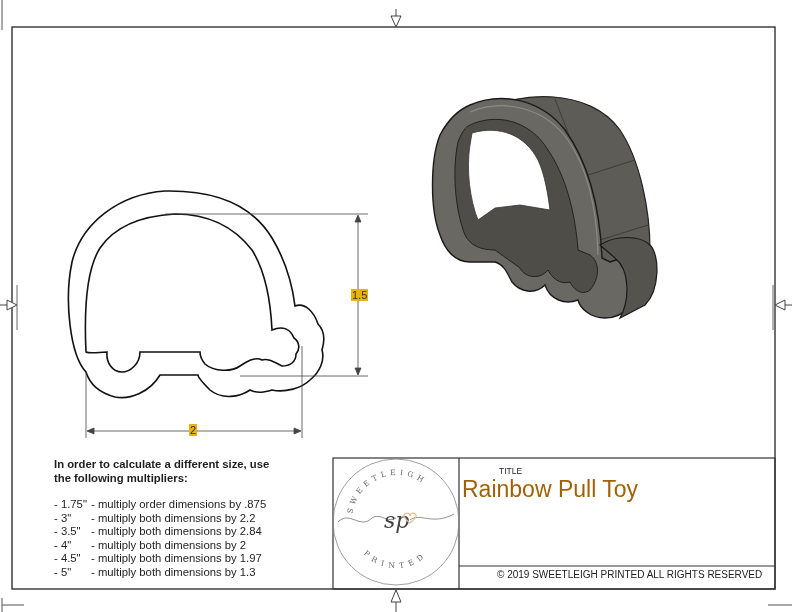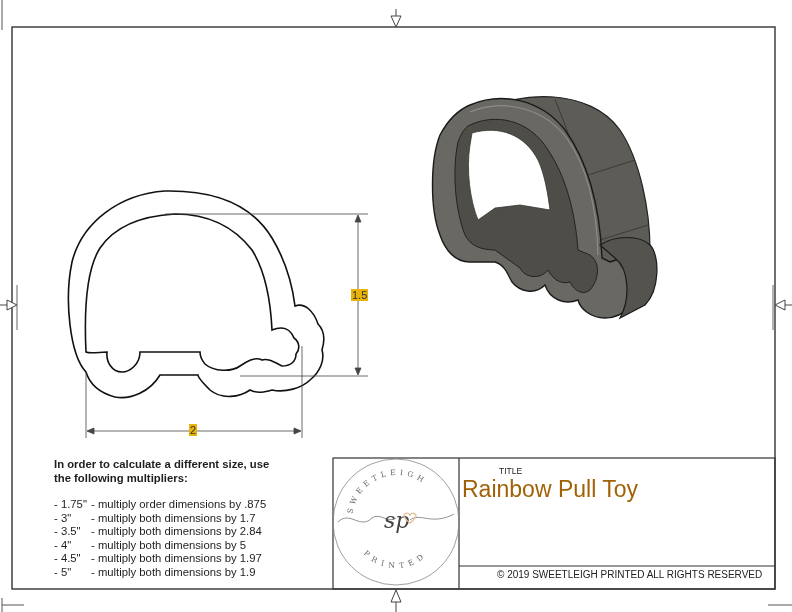--- a/index.html
+++ b/index.html
@@ -117,35 +117,35 @@
 <div class="dim" style="left:189px; top:424px;">2</div>
 
 <div class="note">
   <div class="intro" style="width:225px;font-weight:bold;">In order to calculate a different size, use the following multipliers:</div>
   <div class="mrow">
       <span class="sz">- 1.75"</span>
       <span>- multiply order dimensions by .875</span>
     </div>
   <div class="mrow">
       <span class="sz">- 3"</span>
-      <span>- multiply both dimensions by 1.7</span>
+      <span>- multiply both dimensions by 2.2</span>
     </div>
   <div class="mrow">
       <span class="sz">- 3.5"</span>
       <span>- multiply both dimensions by 2.84</span>
     </div>
   <div class="mrow">
       <span class="sz">- 4"</span>
-      <span>- multiply both dimensions by 5</span>
+      <span>- multiply both dimensions by 2</span>
     </div>
   <div class="mrow">
       <span class="sz">- 4.5"</span>
       <span>- multiply both dimensions by 1.97</span>
     </div>
   <div class="mrow">
       <span class="sz">- 5"</span>
-      <span>- multiply both dimensions by 1.9</span>
+      <span>- multiply both dimensions by 1.3</span>
     </div>
 </div>
 
 <div class="tb-title-label">TITLE</div>
 <div class="tb-title">Rainbow Pull Toy</div>
 <div class="tb-copy">© 2019  SWEETLEIGH PRINTED  ALL RIGHTS RESERVED</div>
 
 </body></html>

